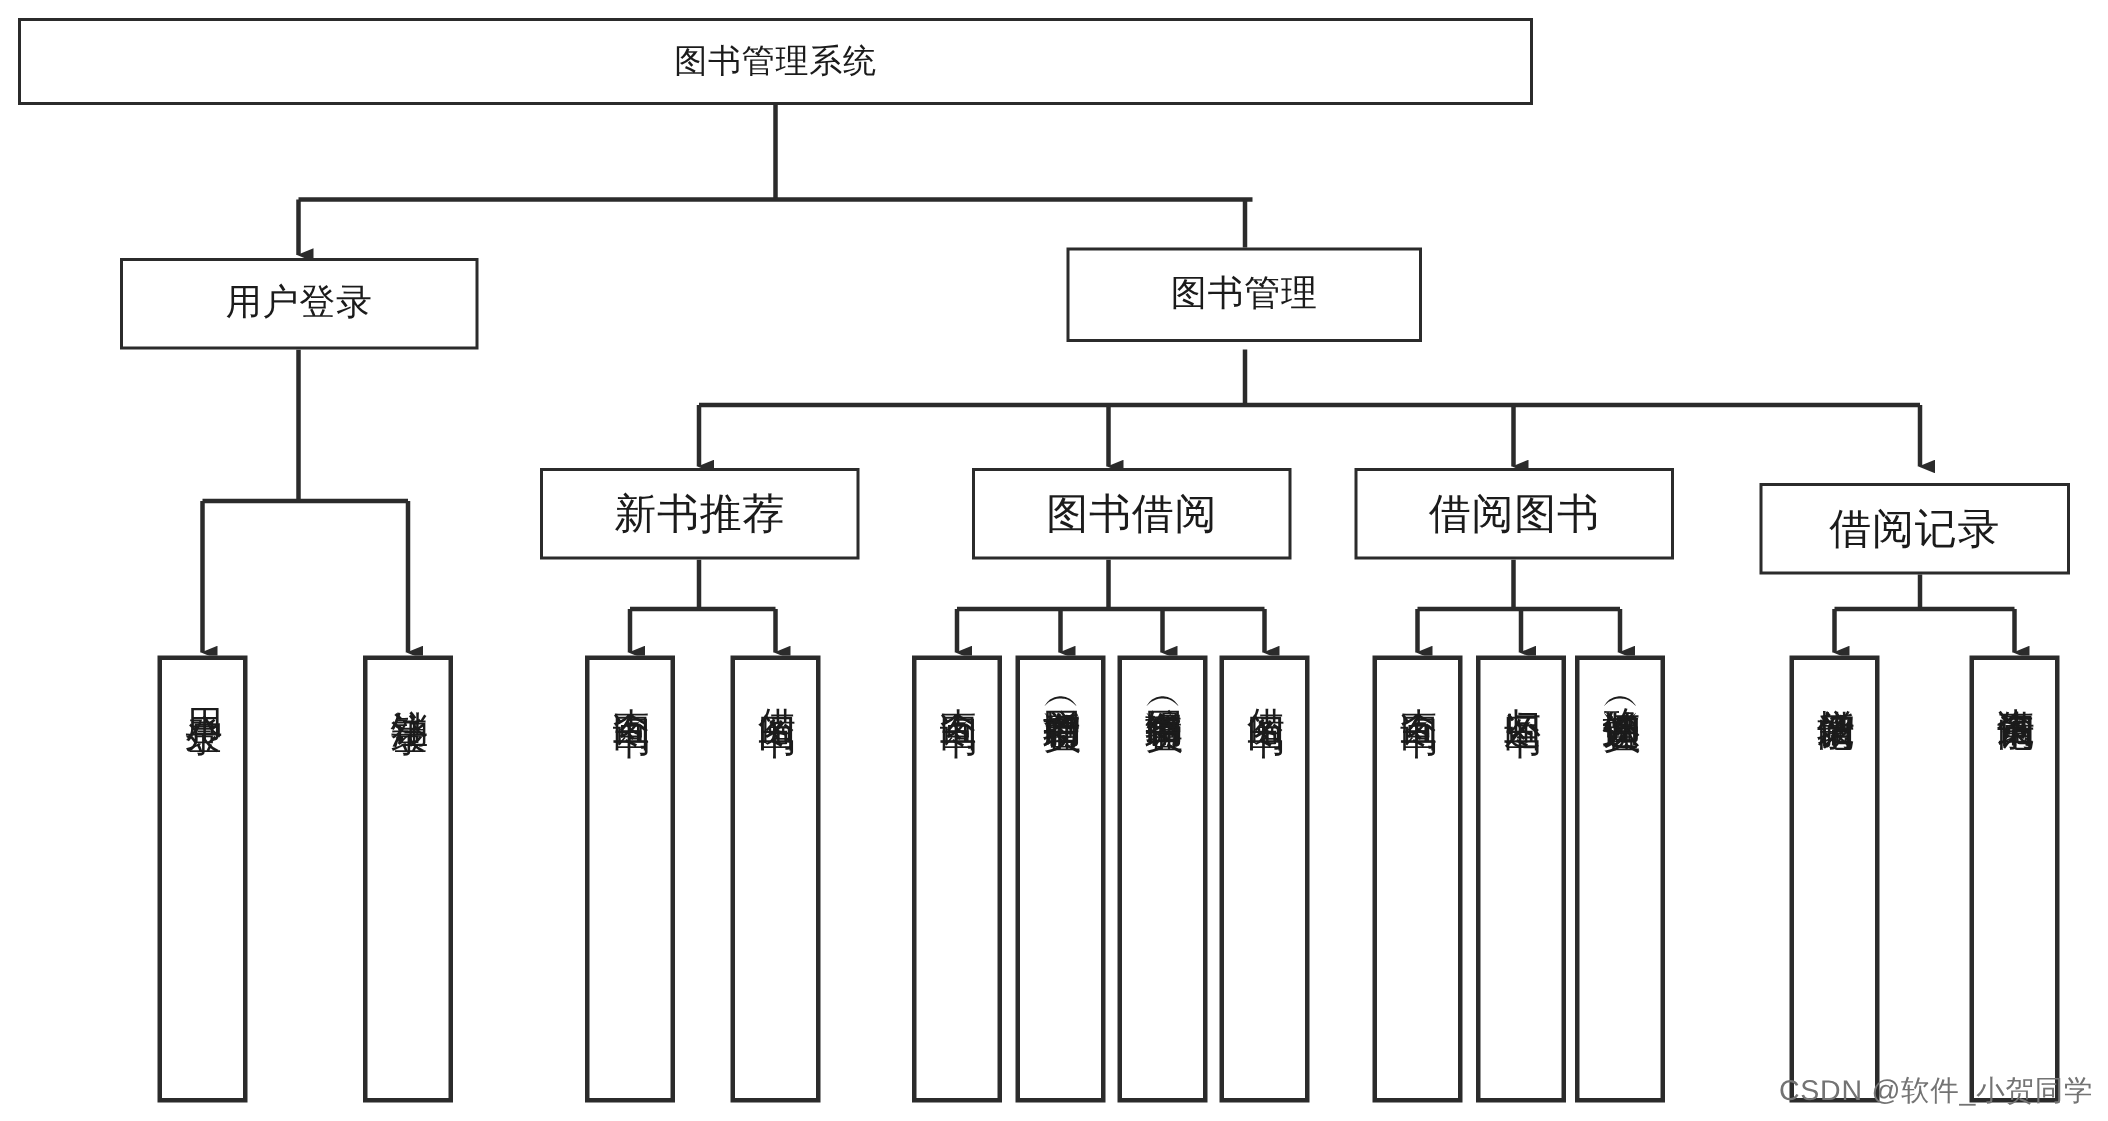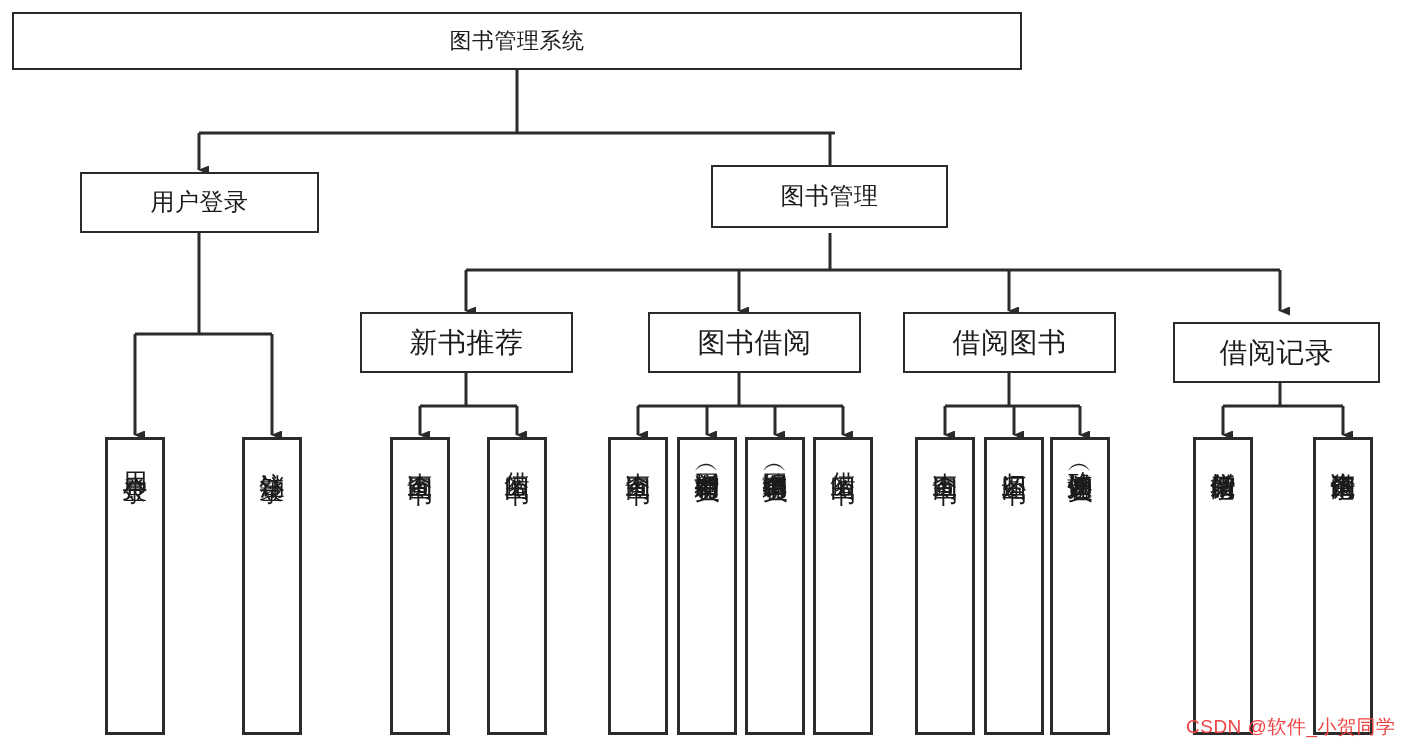--- a/index.html
+++ b/index.html
@@ -71,21 +71,21 @@
     white-space: nowrap;
   }
   .node.leaf.tall-text .node-label {
     letter-spacing: 1px;
   }
   #watermark {
     position: absolute;
     left: 1186px;
     top: 714px;
     font-size: 19px;
-    color: #ef4444;
+    color: #737373;
     white-space: nowrap;
     z-index: 6;
     letter-spacing: 0.5px;
   }
 </style>
 </head>
 <body>
 
 <div id="diagram-canvas">
 

